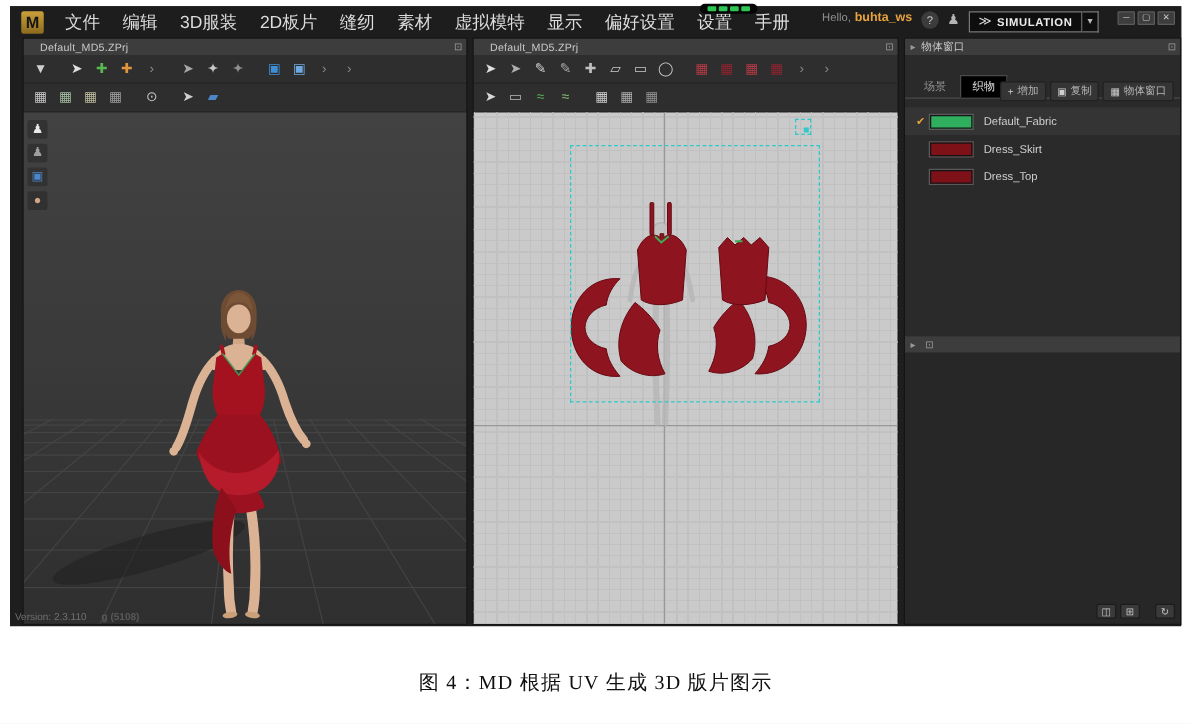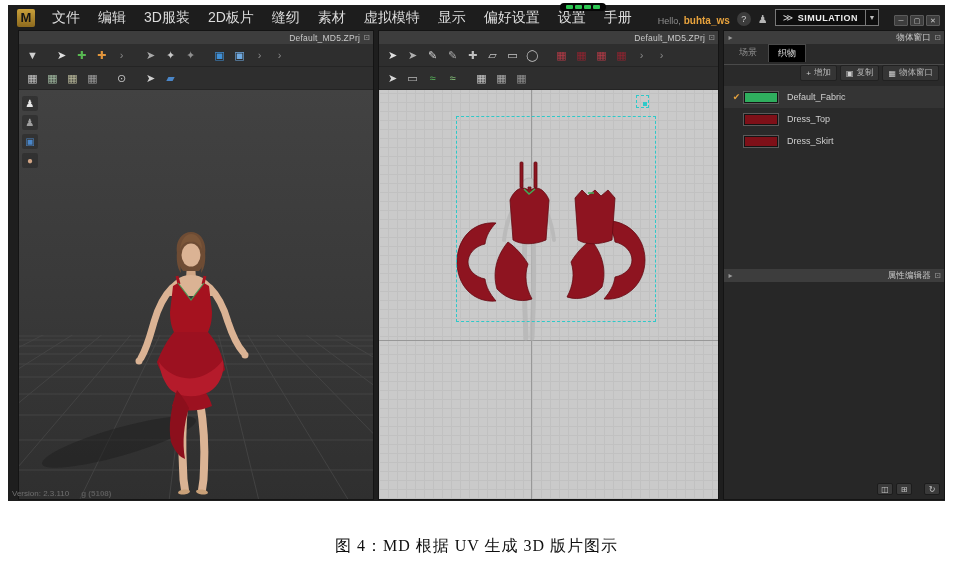--- a/index.html
+++ b/index.html
@@ -10,41 +10,41 @@
   
   .led{position:absolute;left:552px;top:-2px;width:46px;height:8px;background:#060606;border-radius:4px;
        display:flex;gap:2px;align-items:center;justify-content:center;z-index:9}
   .led i{width:7px;height:4px;background:#2ec653;border-radius:1px}
   
   .menubar{position:absolute;left:0;top:0;right:0;height:25px;background:#1d1d1d;display:flex;align-items:center}
   .logo{width:18px;height:18px;margin:0 8px 0 9px;background:linear-gradient(#c9a03a,#8d6a1e);color:#151515;
         font-weight:bold;font-size:13px;text-align:center;line-height:18px;border-radius:2px}
   .menu-items{display:flex}
   .menu-item{font-size:14px;color:#dcdcdc;padding:0 9px;line-height:25px;cursor:default}
-  .menu-right{margin-left:auto;display:flex;align-items:flex-end;gap:7px;padding-right:5px}
+  .menu-right{margin-left:auto;display:flex;align-items:flex-start;gap:7px;padding-right:5px}
   .hello{font-size:9px;color:#8f8f8f;white-space:nowrap}
   .hello b{color:#e8a33d;font-size:10px;margin-left:3px}
   .help{width:14px;height:14px;border-radius:50%;background:#3c3c3c;color:#cfcfcf;font-size:9px;line-height:14px;text-align:center}
   .acct{font-size:11px;color:#b5b5b5}
   .simwrap{display:flex;align-items:stretch}
   .simbtn{height:17px;display:flex;align-items:center;gap:4px;background:#0e0e0e;border:1px solid #787878;
           padding:0 7px;font-size:9px;font-weight:bold;color:#ececec;letter-spacing:.5px}
   .simbtn i{font-style:normal;color:#d8d8d8;font-size:10px;font-weight:normal}
   .simdrop{width:13px;background:#0e0e0e;border:1px solid #787878;border-left:none;color:#bbb;font-size:7px;
            display:flex;align-items:center;justify-content:center}
   .winbtns{display:flex;margin-left:6px}
   .winbtn{width:14px;height:11px;line-height:10px;text-align:center;background:#3d3d3d;border:1px solid #5b5b5b;
           color:#c9c9c9;font-size:7px;margin-left:2px;border-radius:1px}
   
   .viewport{position:absolute;top:25px;display:flex;flex-direction:column;border:1px solid #141414}
   .v3d{left:10px;width:356px;height:470px}
   .v2d{left:370px;width:341px;height:470px}
   .titlebar{height:13px;background:#3d3d3d;display:flex;align-items:center;font-size:8.5px;color:#c9c9c9;flex:none}
   .tb-sp,.tb-ico{width:13px;text-align:center;color:#9a9a9a;font-size:8px;line-height:13px}
-  .tb-title{flex:1;text-align:right;letter-spacing:.2px}
+  .tb-title{flex:1;text-align:left;letter-spacing:.2px}
   .trow{height:23px;display:flex;align-items:center;padding-left:4px;background:#2e2e2e;border-bottom:1px solid #242424;flex:none}
   .tbtn{width:19px;height:17px;line-height:17px;text-align:center;font-size:11px;margin-right:1px;border-radius:2px;cursor:default}
   .tbtn.gap{width:8px}
   .canvas3d{flex:1;position:relative;overflow:hidden;background:linear-gradient(180deg,#424242 0%,#3a3a3a 45%,#2f2f2f 100%)}
   .side-icons{position:absolute;left:3px;top:6px;display:flex;flex-direction:column;gap:4px;z-index:3}
   .sbtn{width:16px;height:15px;line-height:15px;text-align:center;font-size:10px;background:rgba(0,0,0,.22);border-radius:2px}
   .version{position:absolute;left:4px;bottom:3px;font-size:8px;color:#707070;z-index:4;white-space:nowrap}
   .version b{font-weight:bold;color:#5a5a5a;margin-left:12px}
   .canvas2d{flex:1;position:relative;overflow:hidden;background-color:#cacaca;
     background-image:
@@ -55,21 +55,21 @@
   .axis-v{position:absolute;left:152px;top:0;bottom:0;width:1px;background:#989898}
   .axis-h{position:absolute;top:250px;left:0;right:0;height:1px;background:#989898}
   .pattern-svg{position:absolute;left:0;top:0}
   .sel-rect{position:absolute;left:77px;top:26px;width:200px;height:206px;border:1px dashed #2ec9c9}
   .gadget{position:absolute;left:257px;top:5px;width:13px;height:13px;border:1px dashed #2ec9c9}
   .gadget span{position:absolute;right:1px;bottom:1px;width:4px;height:4px;background:#2ec9c9}
   
   .rightpanel{position:absolute;left:715px;top:25px;width:222px;height:470px;background:#272727;border:1px solid #141414}
   .ow-title{position:absolute;top:0;left:0;right:0}
   .ow-body{position:absolute;top:13px;left:0;right:0;height:225px;background:#2a2a2a}
-  .tabs{position:absolute;top:13px;left:0;right:0;height:21px;display:flex;align-items:flex-start;padding-left:6px;gap:2px;
+  .tabs{position:absolute;top:13px;left:0;right:0;height:35px;display:flex;align-items:flex-end;padding-left:6px;gap:2px;
         border-bottom:1px solid #4a4a4a}
   .tab{font-size:9px;color:#8f8f8f;padding:2px 9px}
   .tab.active{color:#e2e2e2;background:#000000;border:1px solid #4a4a4a;border-bottom:none}
   .obj-buttons{position:absolute;top:33px;right:5px;height:18px;display:flex;gap:3px;align-items:center}
   .obtn{font-size:8.5px;color:#b5b5b5;background:#353535;border:1px solid #212121;padding:1px 5px;border-radius:2px;
         display:flex;gap:3px;align-items:center;white-space:nowrap}
   .obtn i{font-style:normal;color:#cfcfcf;font-size:8px}
   .fabric-list{position:absolute;top:55px;left:0;right:0}
   .fab-row{height:22px;display:flex;align-items:center;padding-left:5px}
   .fab-row.sel{background:#343434}
@@ -322,31 +322,30 @@
       </div>
       <div class="fabric-list">
         <div class="fab-row sel">
           <span class="fab-check">✔</span>
           <span class="fab-swatch" style="background: rgb(47, 174, 94);"></span>
           <span class="fab-label">Default_Fabric</span>
         </div>
         <div class="fab-row">
           <span class="fab-check"></span>
           <span class="fab-swatch" style="background: rgb(126, 16, 24);"></span>
-          <span class="fab-label">Dress_Top</span>
+          <span class="fab-label">Dress_Skirt</span>
         </div>
         <div class="fab-row">
           <span class="fab-check"></span>
           <span class="fab-swatch" style="background: rgb(126, 16, 24);"></span>
-          <span class="fab-label">Dress_Skirt</span>
+          <span class="fab-label">Dress_Top</span>
         </div>
       </div>
       <div class="titlebar prop-title">
         <span class="tb-ico">▸</span>
-        <span class="tb-title">属性编辑器</span>
         <span class="tb-ico">⊡</span>
       </div>
       <div class="panel-bottom">
         <span class="vbtn">◫</span>
         <span class="vbtn">⊞</span>
         <span class="vbtn resetbtn">↻</span>
       </div>
     </div>
 
     <div class="version"><span>Version: 2.3.110</span><b>g (5108)</b></div>

